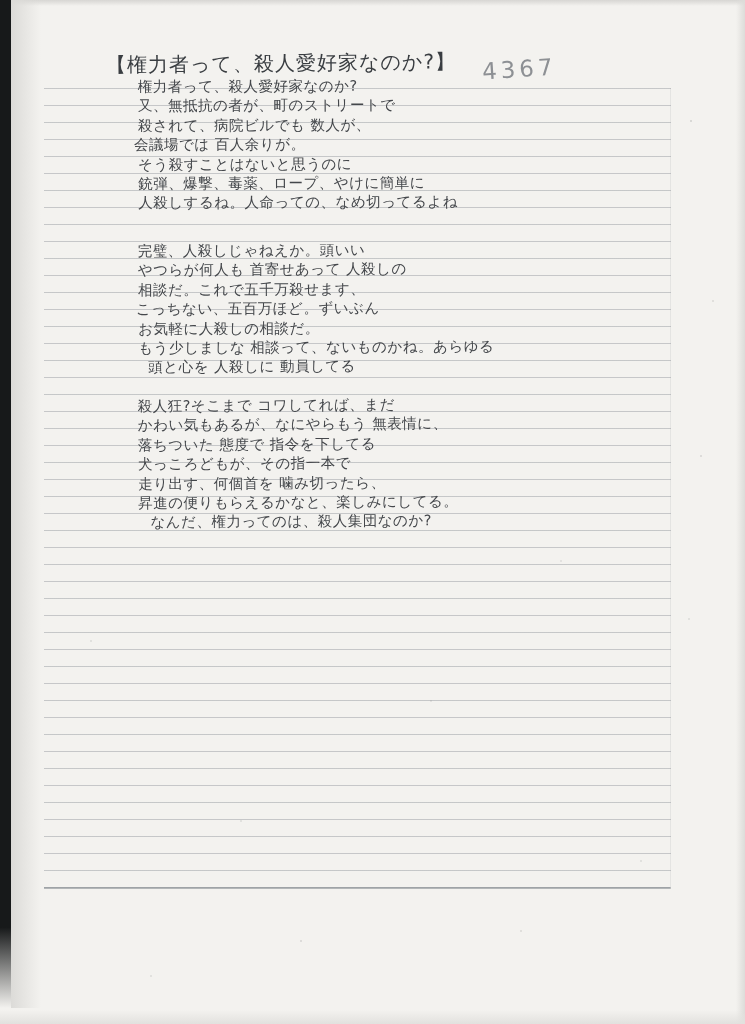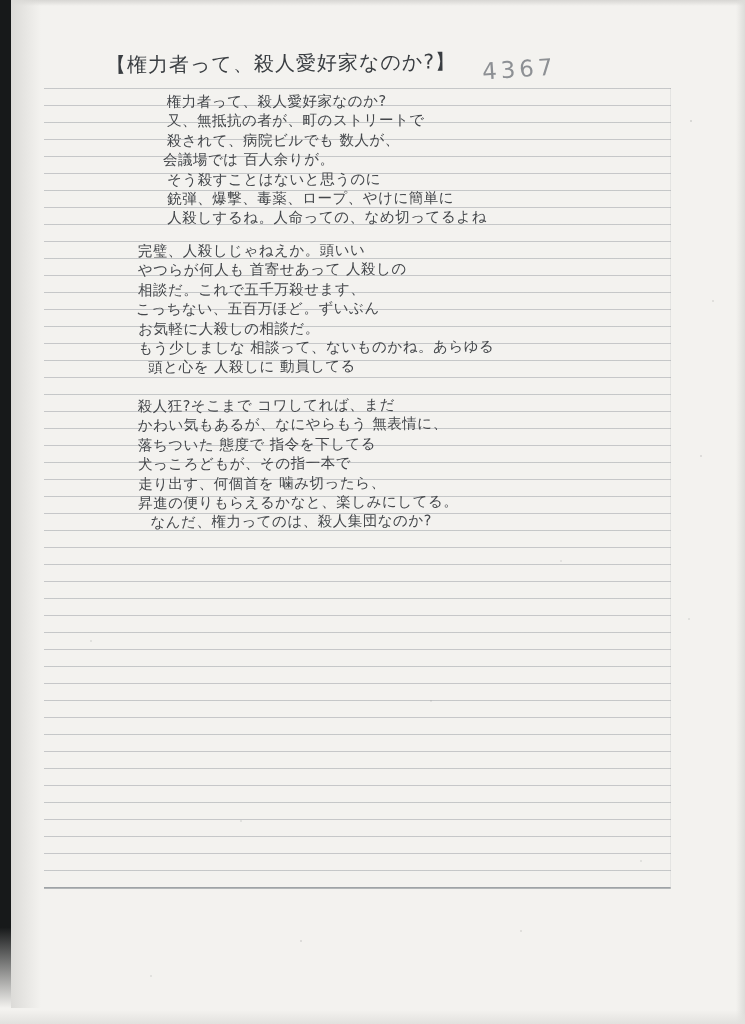--- a/index.html
+++ b/index.html
@@ -73,21 +73,21 @@
   .pagenum{
     position:absolute;left:482px;top:56px;
     font-size:23px;letter-spacing:4px;color:#8d9094;
     transform:rotate(-4deg);
   }
   .para{
     position:absolute;left:138px;
     font-size:14.5px;line-height:19.4px;letter-spacing:0.5px;
     white-space:nowrap;
   }
-  .para-1{top:92px;transform:rotate(-0.2deg);margin-left:29px;}
+  .para-1{top:77px;transform:rotate(-0.2deg);}
   .para-2{top:241px;transform:rotate(-0.3deg);}
   .para-3{top:396px;transform:rotate(-0.35deg);}
   .hw-line{height:19.4px;}
   .para-1 .hw-line:nth-child(4){margin-left:-4px;}
   .para-2 .hw-line:nth-child(4){margin-left:-2px;}
   .para-2 .hw-line:nth-child(7){margin-left:10px;}
   .para-3 .hw-line:nth-child(7){margin-left:12px;}
 </style>
 </head>
 <body>

